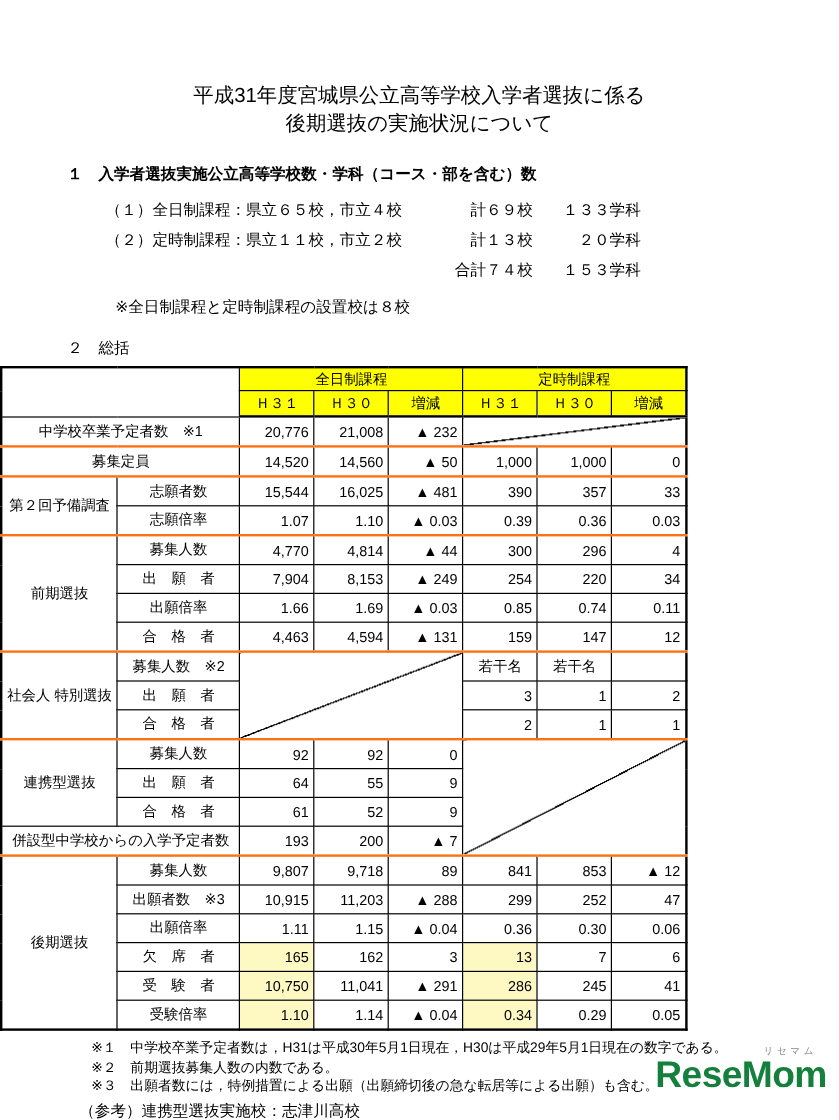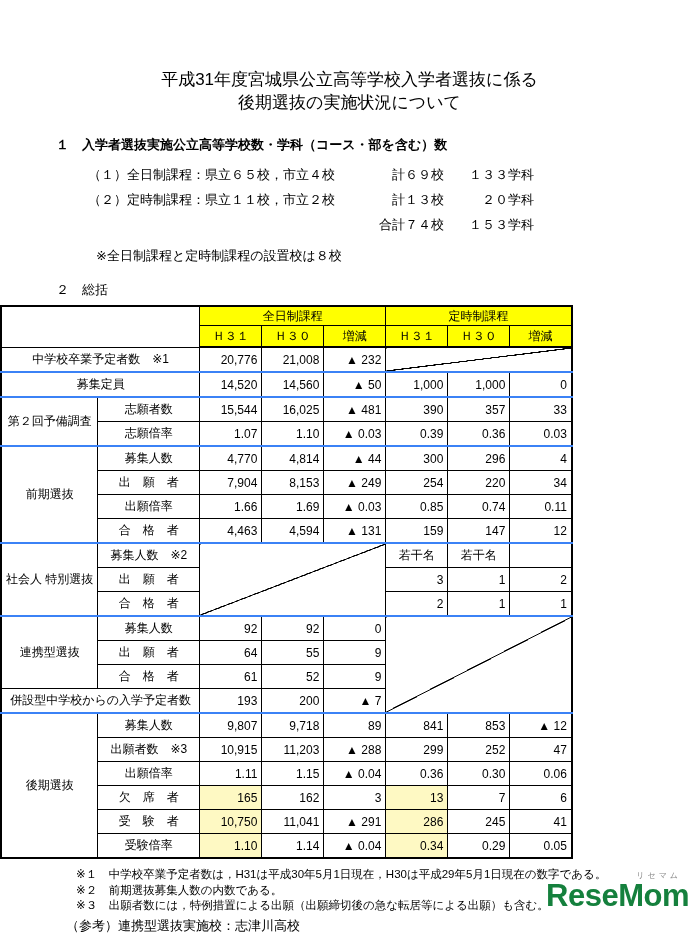--- a/index.html
+++ b/index.html
@@ -30,21 +30,21 @@
     padding:0 4px; height:23px; overflow:hidden; white-space:nowrap;
   }
   tr.hdr th { height:18px; }
   tr.hdr2 th { height:20px; border-bottom:2px solid #000; }
   .yellow { background:#ffff00; text-align:center; }
   .b { font-weight:bold; }
   .num { text-align:right; padding-right:6px; }
   .ctr { text-align:center; }
   .gray { background:#fef9c3; }
   .bl2 { border-left:2px solid #000; }
-  tr.sec > td { border-top:2px solid #3b82f6; }
+  tr.sec > td { border-top:2px solid #f97316; }
   td.diag {
     padding:0;
     background-image:linear-gradient(to bottom right,
       transparent calc(50% - 0.6px), #000 calc(50% - 0.6px),
       #000 calc(50% + 0.6px), transparent calc(50% + 0.6px));
   }
   .prewrap { white-space:pre-line; line-height:15px; }
 
   .footnotes { margin:8px 0 0 76px; font-size:11.5px; line-height:15.5px; }
   .ref { margin:4px 0 0 66px; font-size:13px; line-height:16px; }

